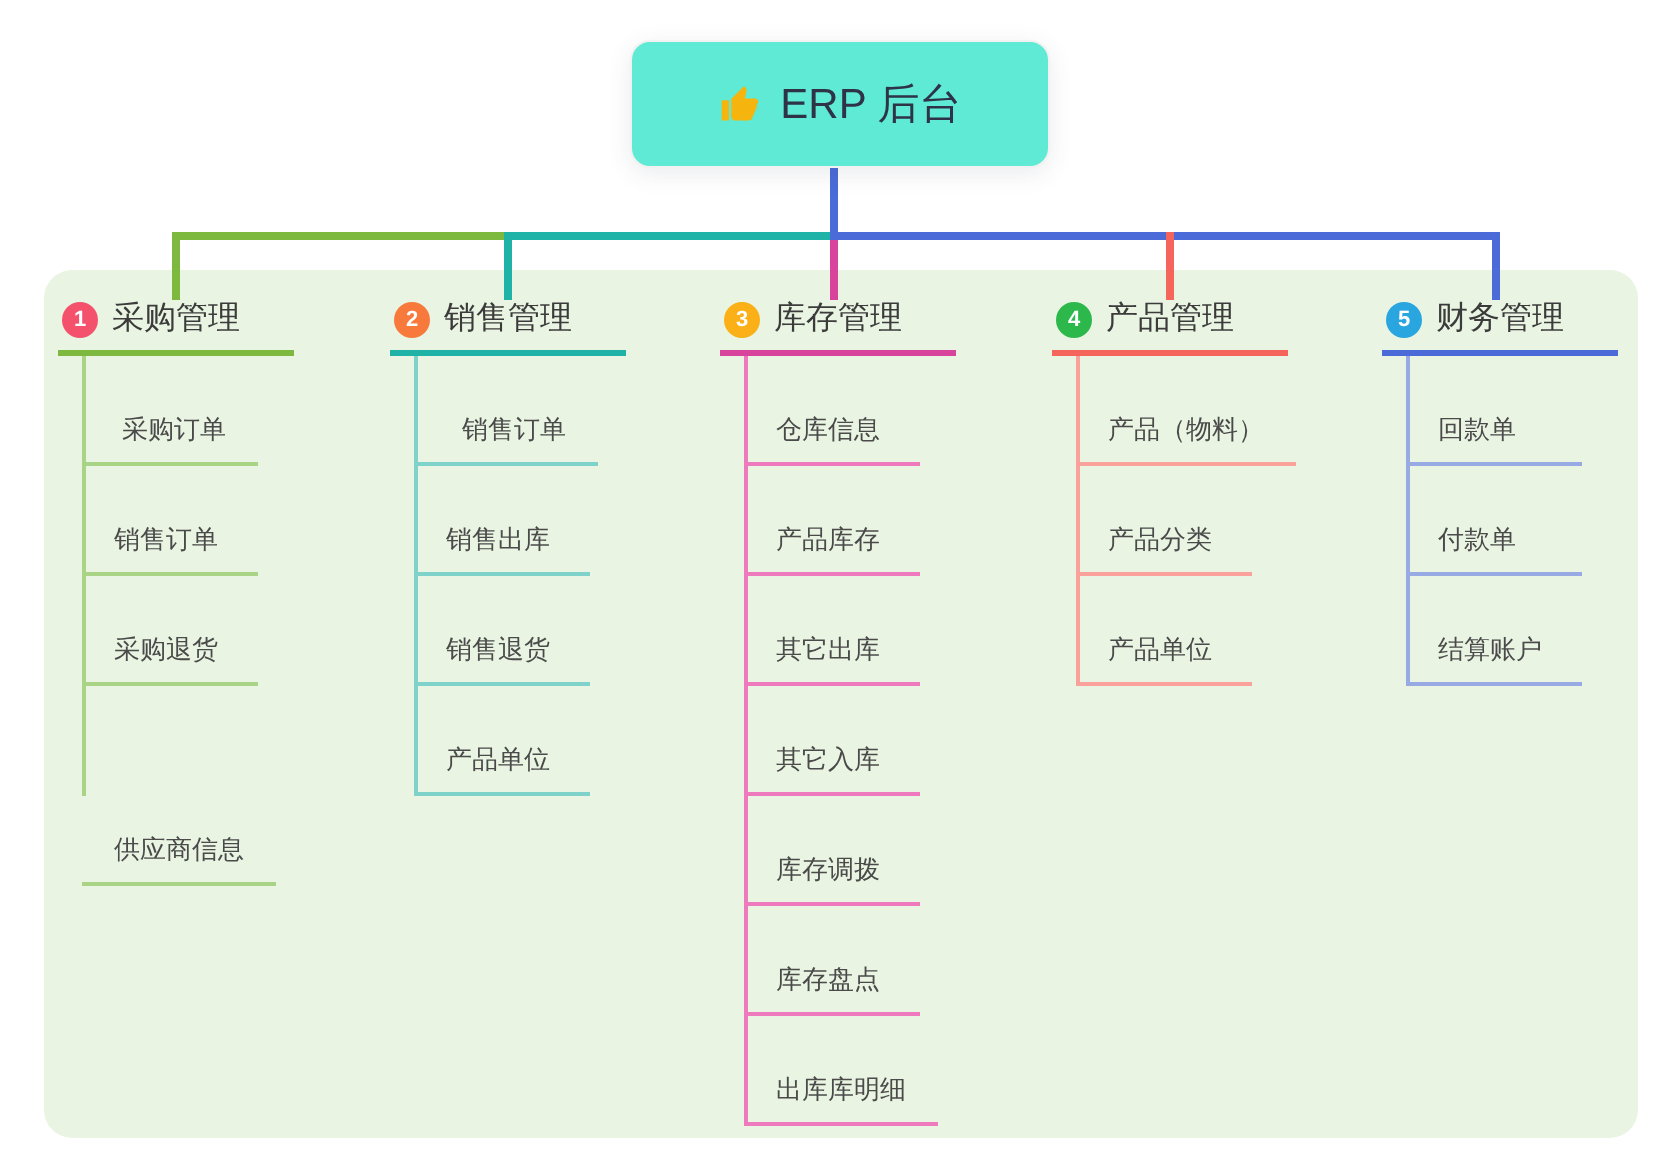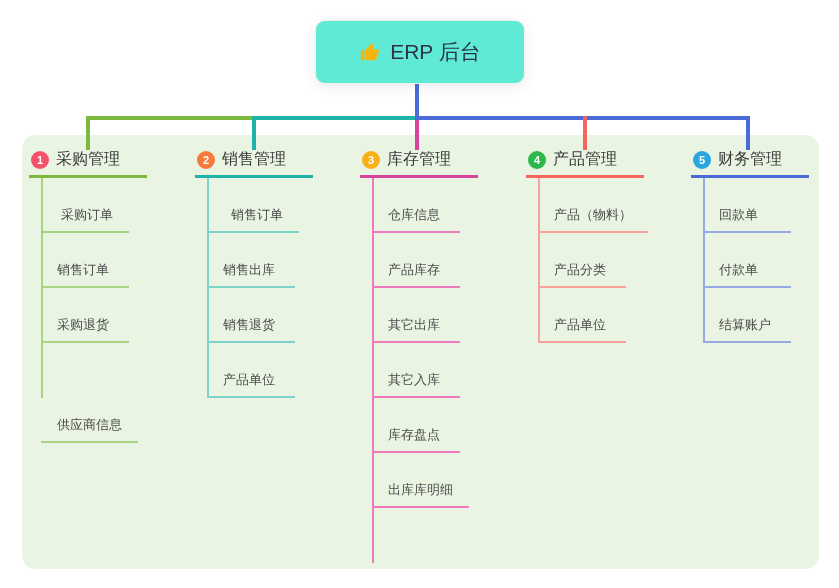--- a/index.html
+++ b/index.html
@@ -169,20 +169,23 @@
         <div class="child-row" style="border-bottom-color: rgb(239, 121, 189);">
           <span>产品库存</span>
         </div>
         <div class="child-row" style="border-bottom-color: rgb(239, 121, 189);">
           <span>其它出库</span>
         </div>
         <div class="child-row" style="border-bottom-color: rgb(239, 121, 189);">
           <span>其它入库</span>
         </div>
         <div class="child-row" style="border-bottom-color: rgb(239, 121, 189);">
+          <span>库存调拨</span>
+        </div>
+        <div class="child-row" style="border-bottom-color: rgb(239, 121, 189);">
           <span>库存盘点</span>
         </div>
         <div class="child-row" style="border-bottom-color: rgb(239, 121, 189);">
           <span>出库库明细</span>
         </div>
       </div>
     </div>
     <div class="branch-col" style="left: 526px; top: 147px;">
       <div class="branch-header" style="border-bottom-color: rgb(245, 101, 92);">
         <span class="badge" style="background: rgb(44, 184, 75);">4</span>

